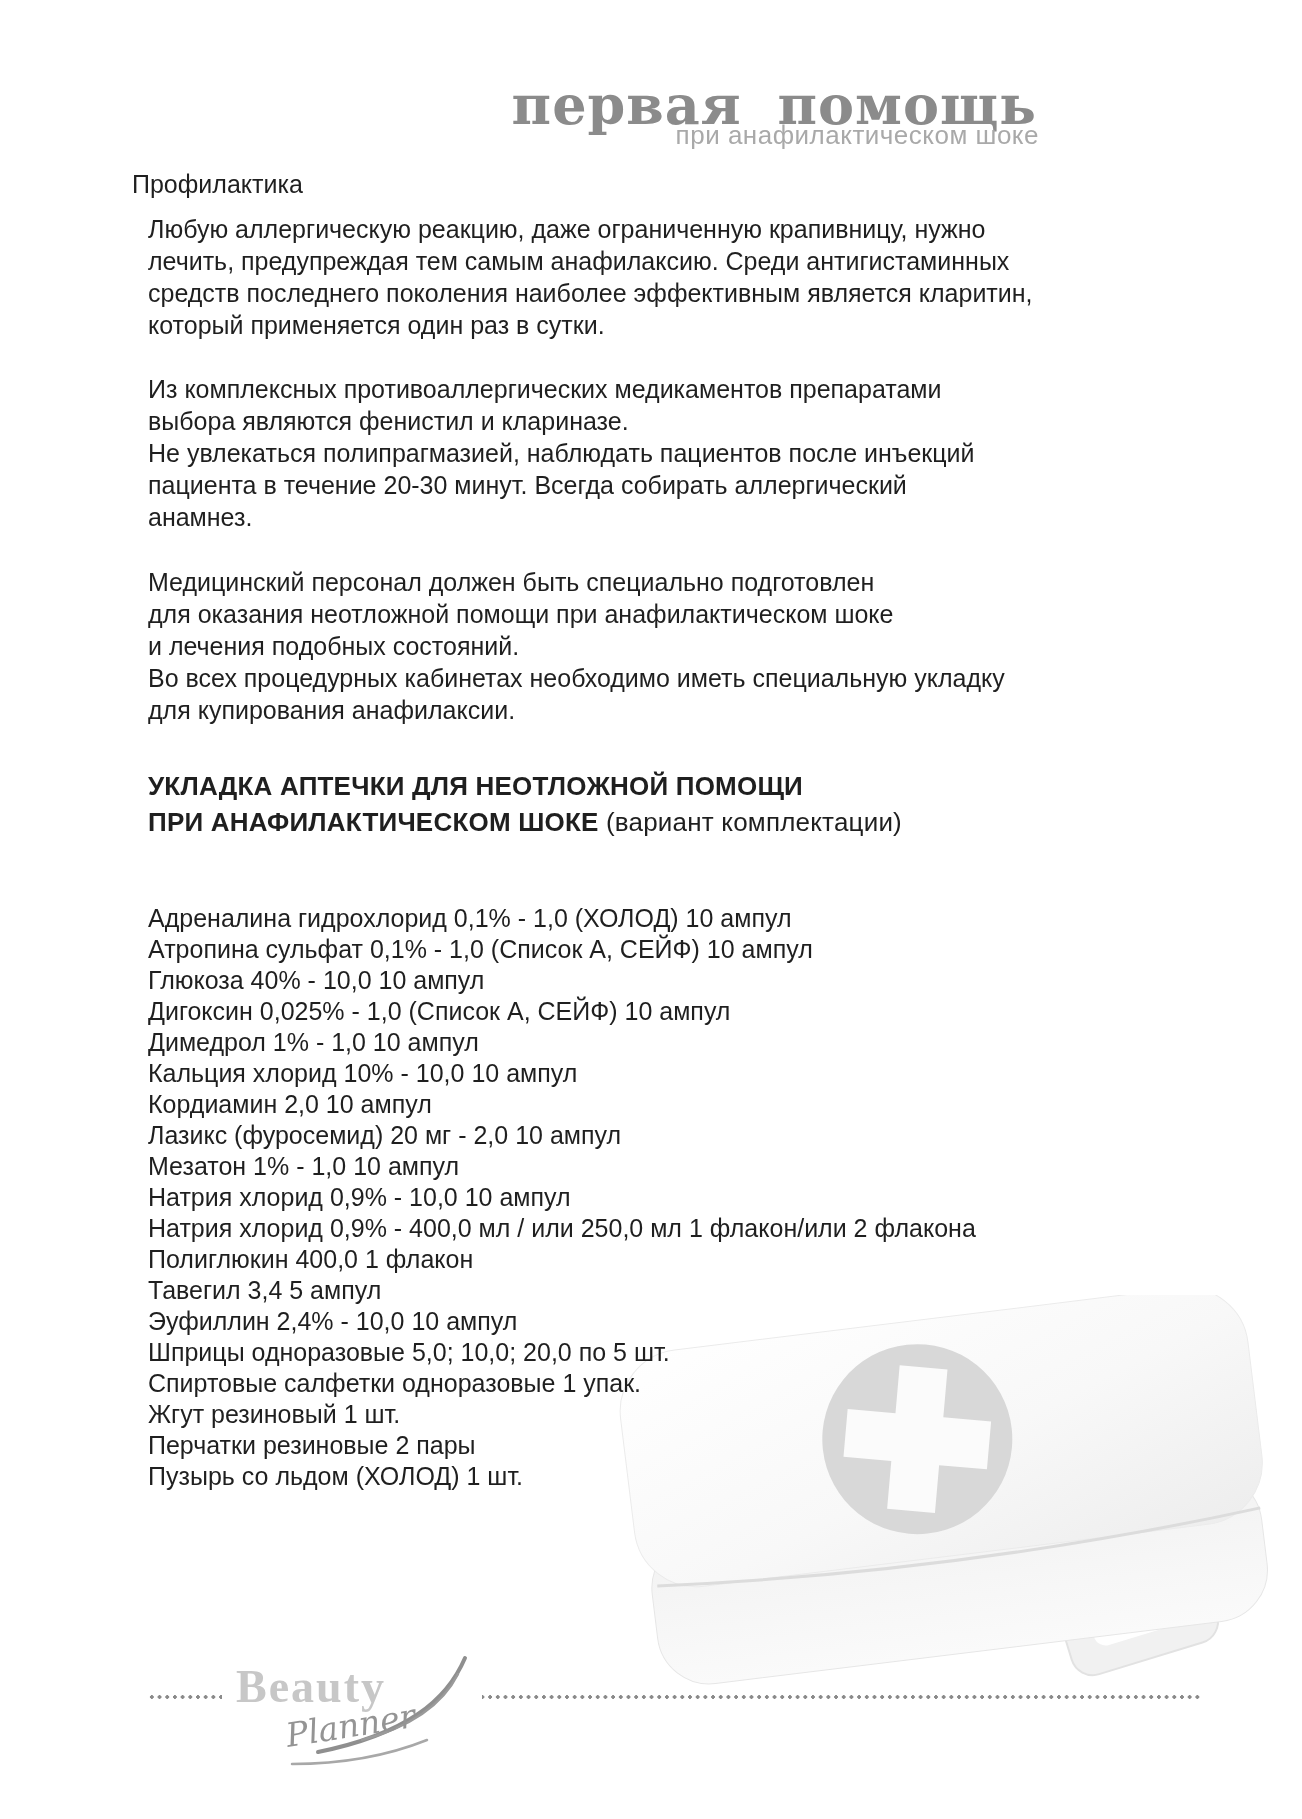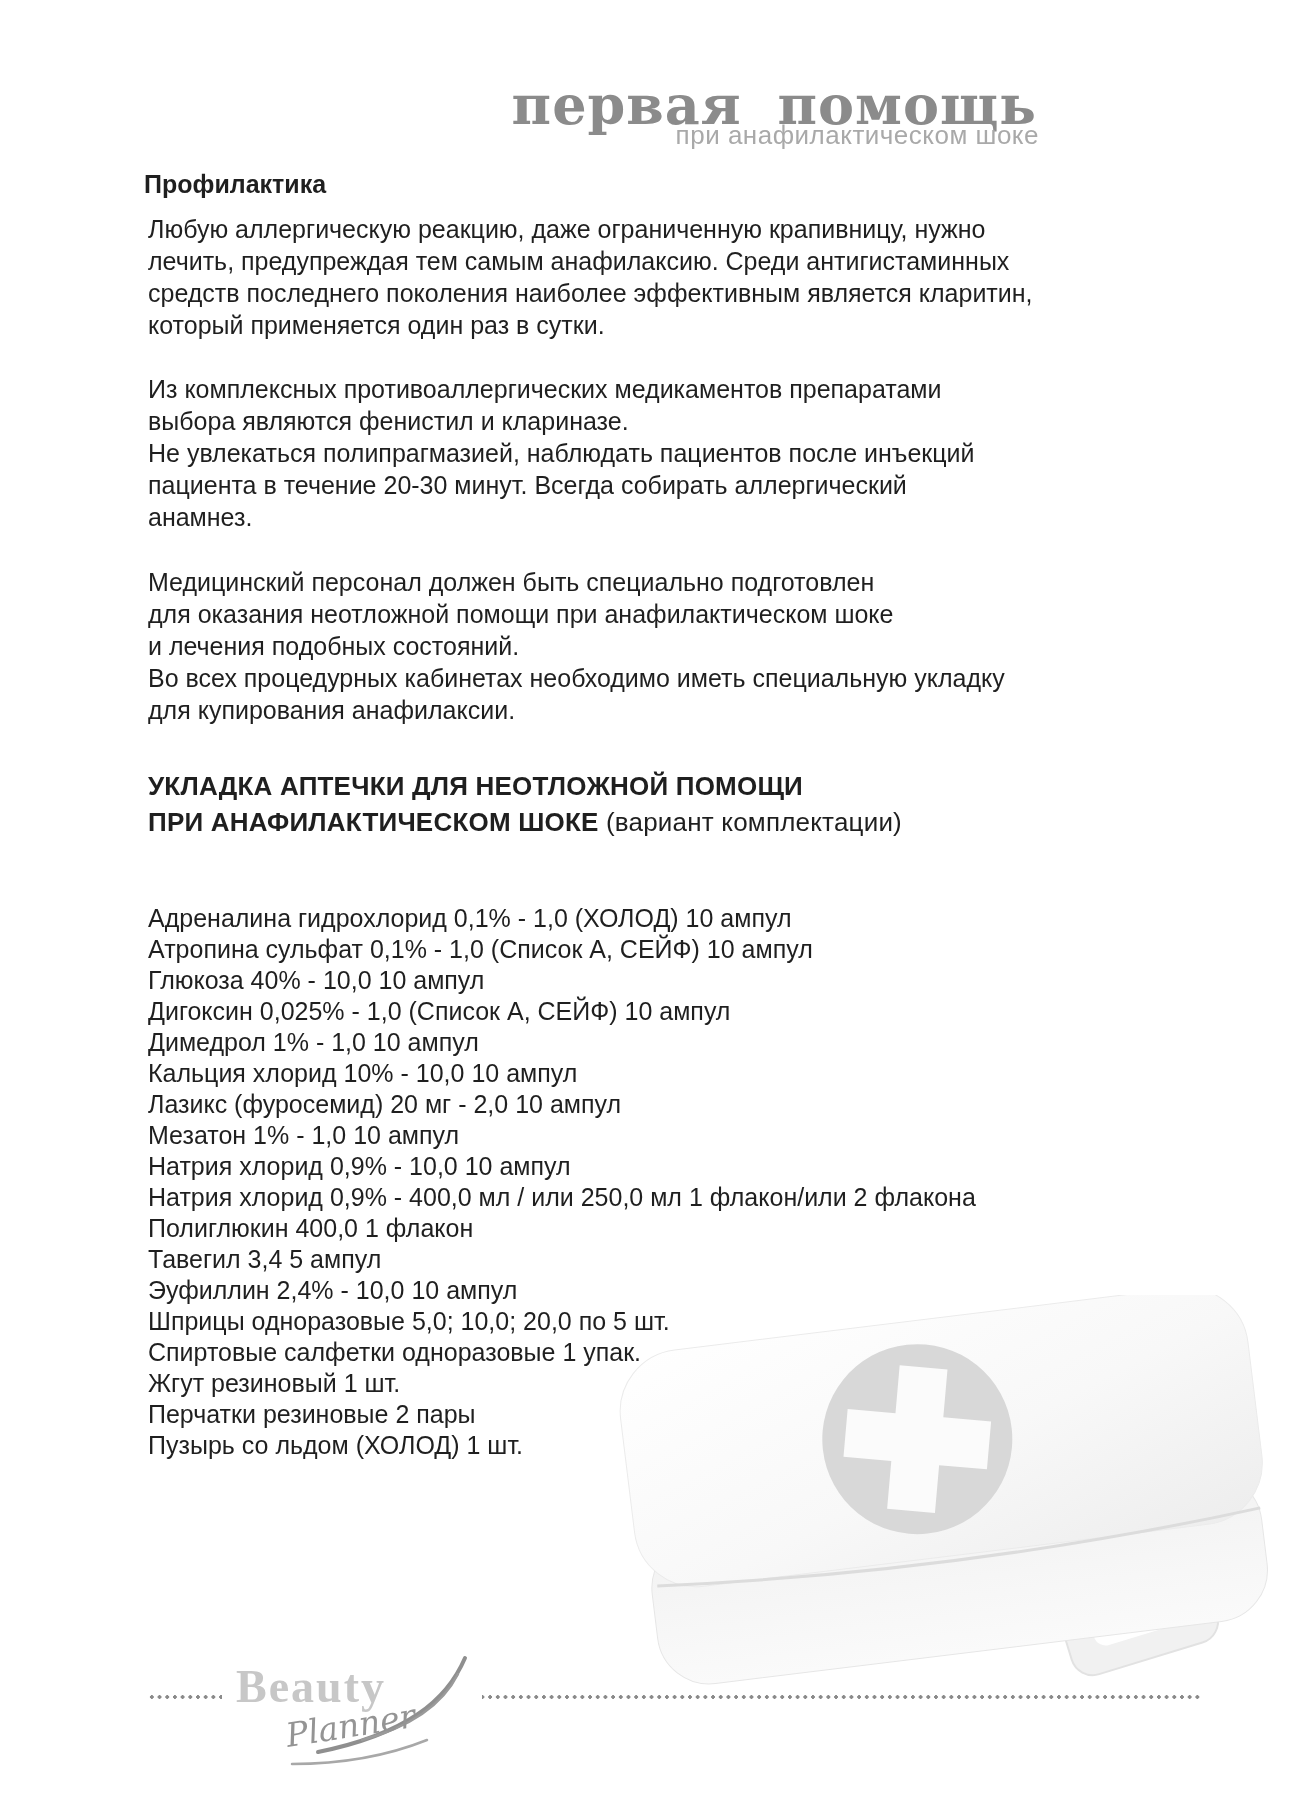--- a/index.html
+++ b/index.html
@@ -27,22 +27,22 @@
   }
   .masthead-subtitle {
     font-size:26px; line-height:1;
     color:#a9a9a9; letter-spacing:0.5px;
     margin-top:-9px; margin-right:-2px;
     white-space:nowrap;
   }
   
   .tx { position:absolute; left:148px; z-index:2; white-space:pre-line;margin-top:10px; }
   .h-small {
-    position:absolute; left:144px; z-index:2;
-    font-weight:700; font-size:25px; line-height:32px;
+    position:absolute; left:132px; z-index:2;
+    font-weight:400; font-size:25px; line-height:32px;
   }
   .para { font-size:25px; line-height:32px; width:1010px; }
   .kit-heading {
     position:absolute; left:148px; top:768px; z-index:2;
     font-size:26px; line-height:36px; font-weight:700;
     letter-spacing:0.2px;
   }
   .kit-heading .normal { font-weight:400; }
   .kit-list {
     position:absolute; left:148px; top:903px; z-index:2;
@@ -119,20 +119,21 @@
     </g>
   </svg>
 
   <div class="kit-list">
     <div>Адреналина гидрохлорид 0,1% - 1,0 (ХОЛОД) 10 ампул</div>
     <div>Атропина сульфат 0,1% - 1,0 (Список А, СЕЙФ) 10 ампул</div>
     <div>Глюкоза 40% - 10,0 10 ампул</div>
     <div>Дигоксин 0,025% - 1,0 (Список А, СЕЙФ) 10 ампул</div>
     <div>Димедрол 1% - 1,0 10 ампул</div>
     <div>Кальция хлорид 10% - 10,0 10 ампул</div>
+    <div>Кордиамин 2,0 10 ампул</div>
     <div>Лазикс (фуросемид) 20 мг - 2,0 10 ампул</div>
     <div>Мезатон 1% - 1,0 10 ампул</div>
     <div>Натрия хлорид 0,9% - 10,0 10 ампул</div>
     <div>Натрия хлорид 0,9% - 400,0 мл / или 250,0 мл 1 флакон/или 2 флакона</div>
     <div>Полиглюкин 400,0 1 флакон</div>
     <div>Тавегил 3,4 5 ампул</div>
     <div>Эуфиллин 2,4% - 10,0 10 ампул</div>
     <div>Шприцы одноразовые 5,0; 10,0; 20,0 по 5 шт.</div>
     <div>Спиртовые салфетки одноразовые 1 упак.</div>
     <div>Жгут резиновый 1 шт.</div>

